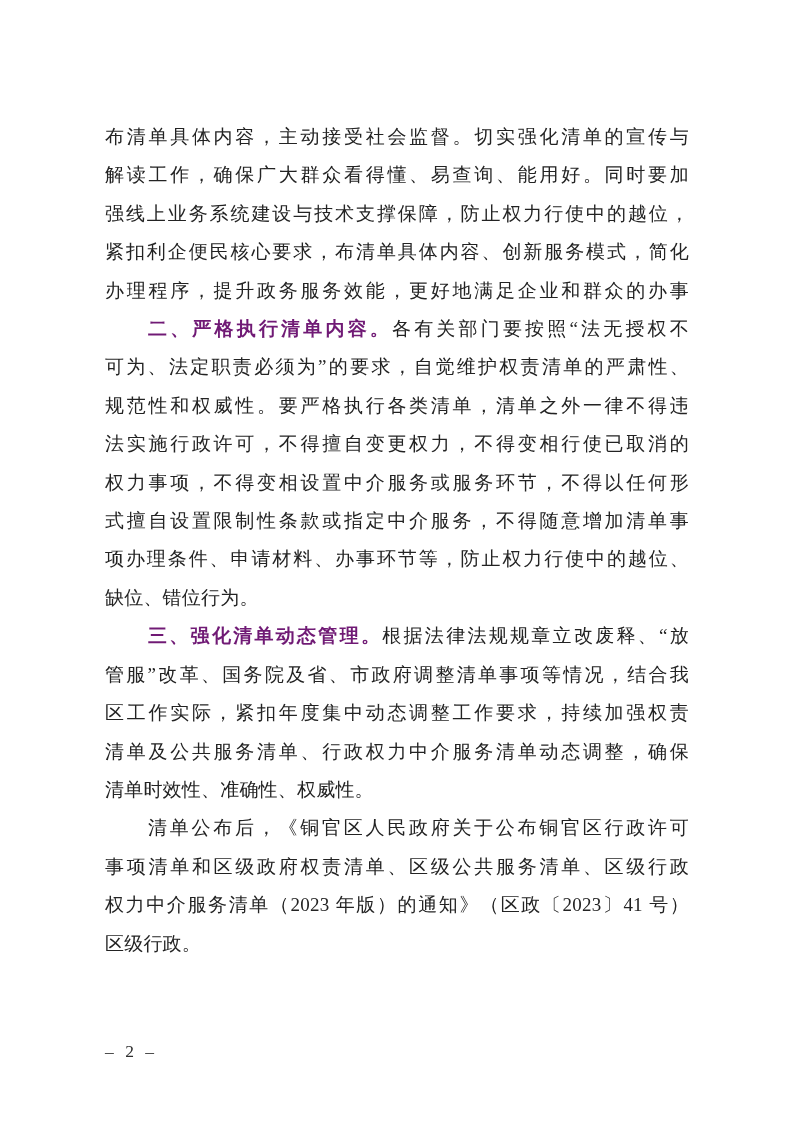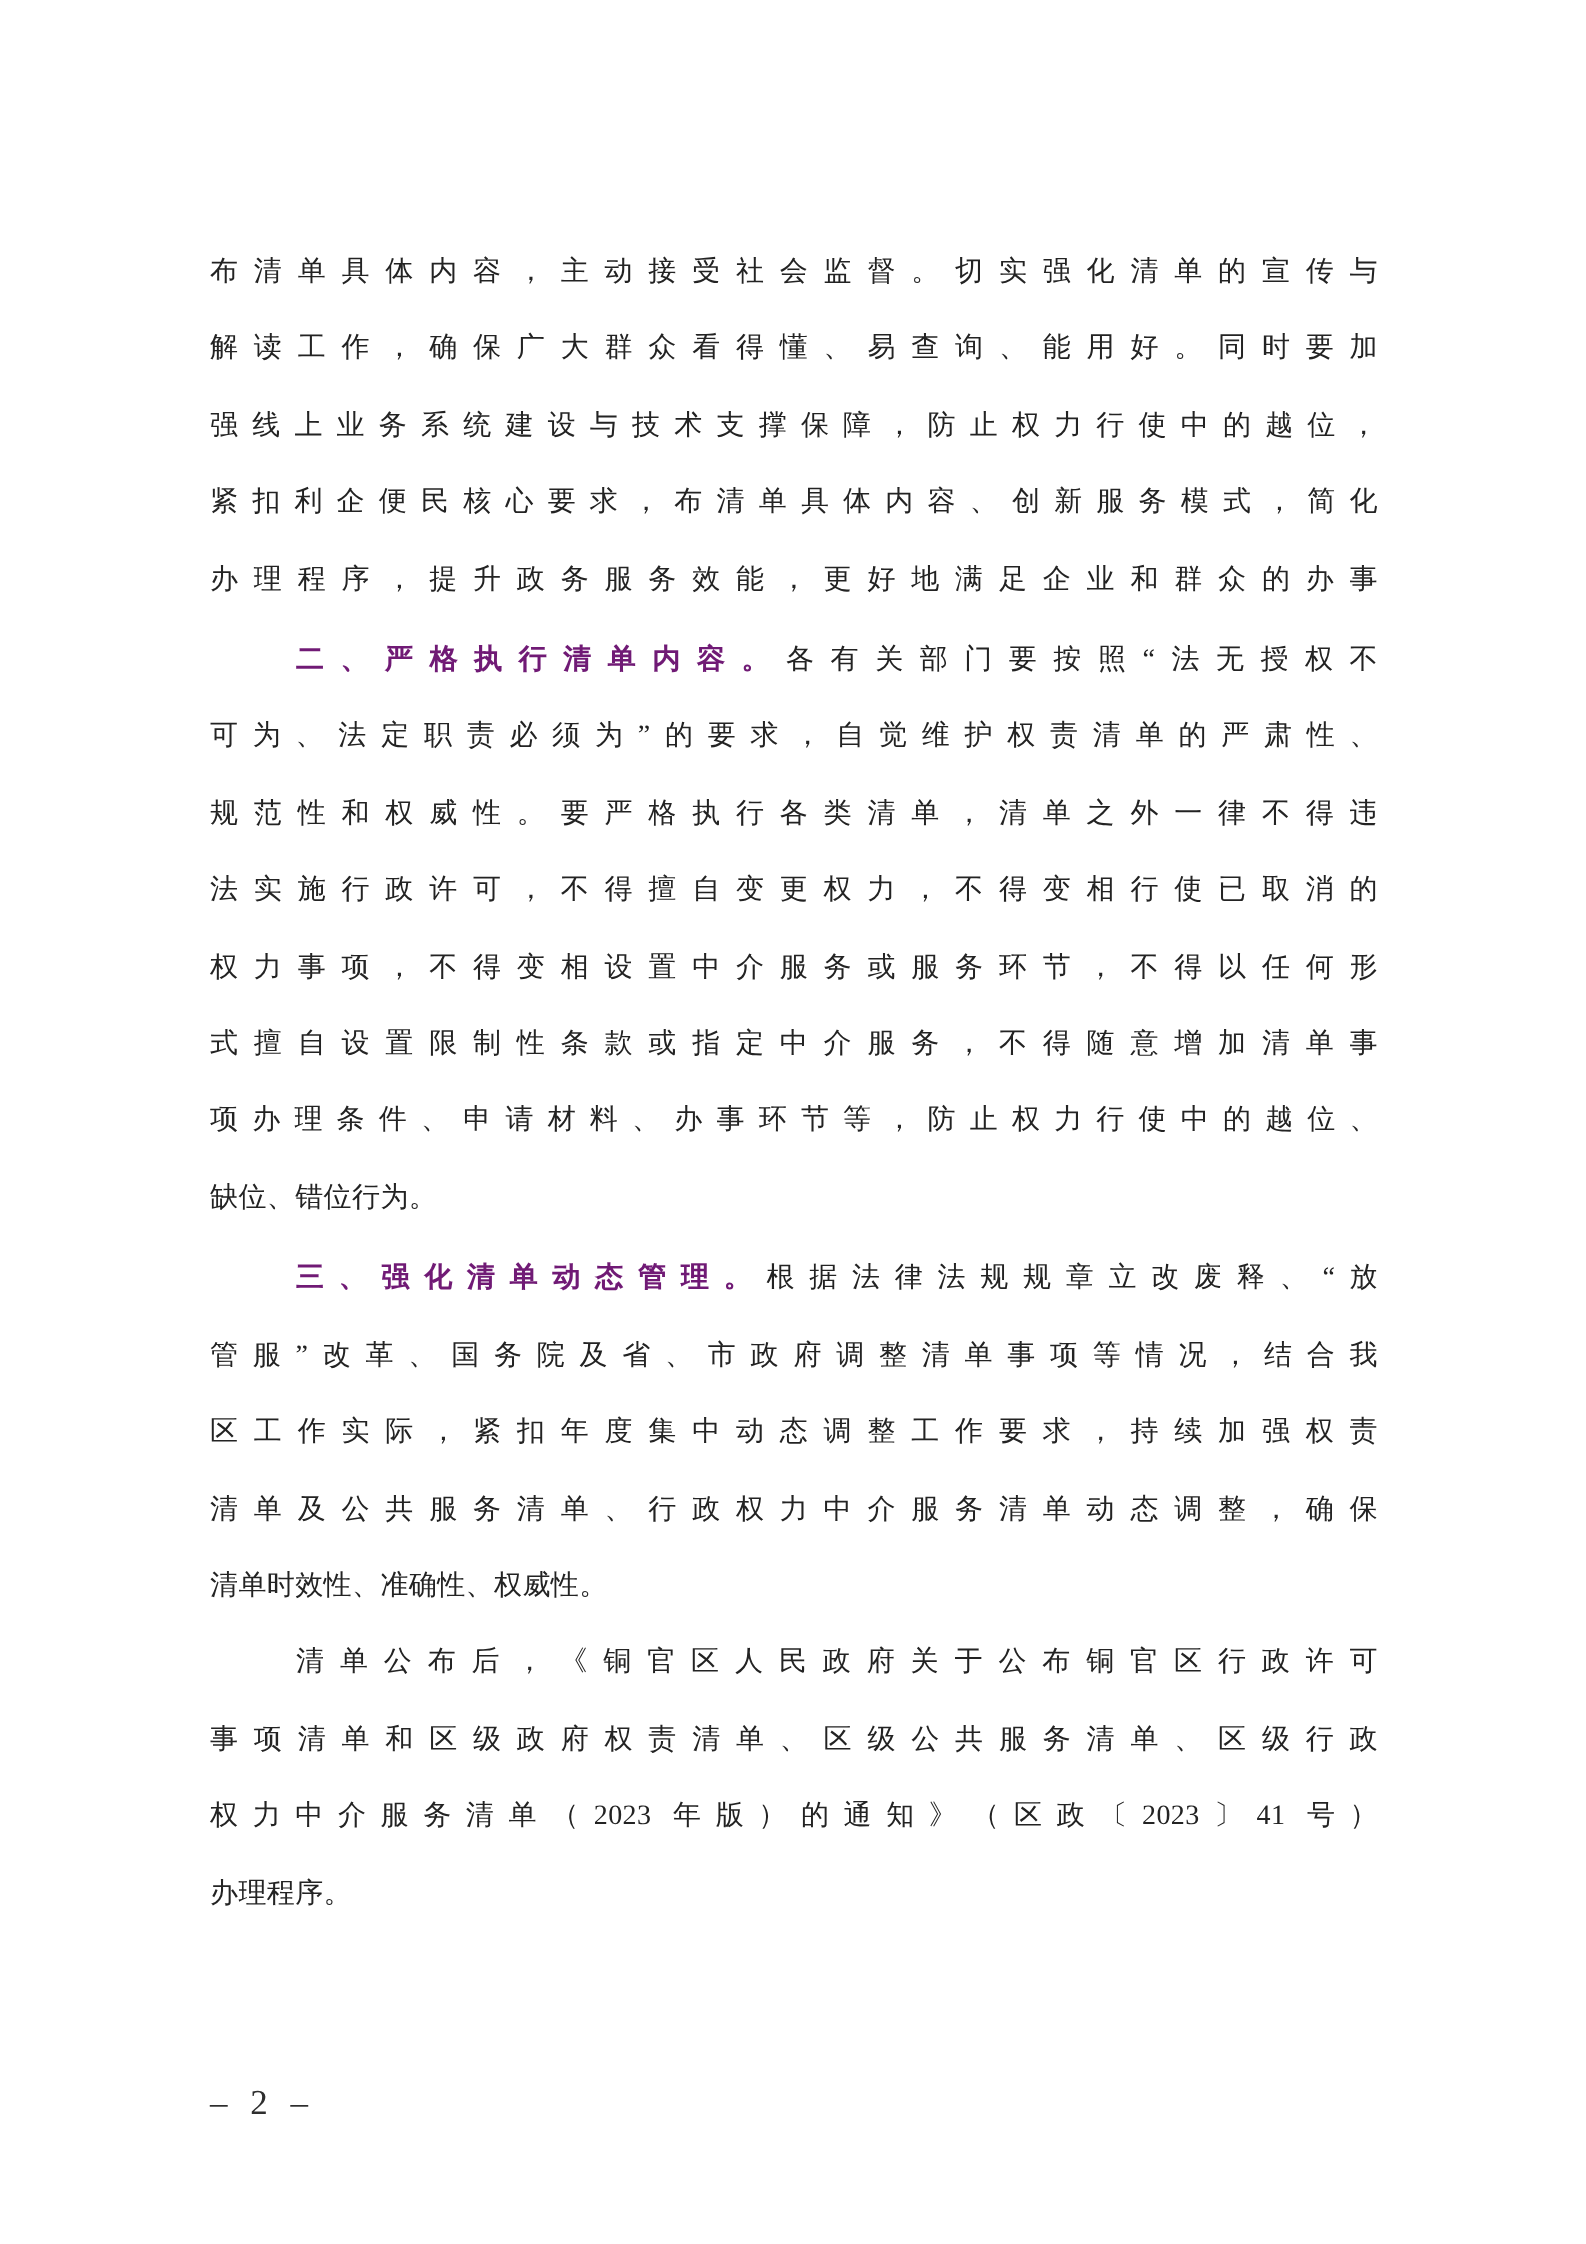--- a/index.html
+++ b/index.html
@@ -16,21 +16,21 @@
     font-family: "Liberation Serif", "DejaVu Serif", serif;
     color: #232323;
   }
   .text-block {
     position: absolute;
     left: 105px;
     top: 118px;
     width: 584px;
   }
   .line {
-    font-size: 14px;
+    font-size: 19px;
     line-height: 38.4px;
     white-space: nowrap;
     text-align: justify;
     text-align-last: justify;
     text-justify: inter-character;
     letter-spacing: 0.2px;
   }
   .line.para-end {
     text-align-last: left;
   }
@@ -71,16 +71,16 @@
       <div class="line">项办理条件、申请材料、办事环节等，防止权力行使中的越位、</div>
       <div class="line para-end">缺位、错位行为。</div>
       <div class="line indent"><span class="lead">三、强化清单动态管理。</span><span>根据法律法规规章立改废释、“放</span></div>
       <div class="line">管服”改革、国务院及省、市政府调整清单事项等情况，结合我</div>
       <div class="line">区工作实际，紧扣年度集中动态调整工作要求，持续加强权责</div>
       <div class="line">清单及公共服务清单、行政权力中介服务清单动态调整，确保</div>
       <div class="line para-end">清单时效性、准确性、权威性。</div>
       <div class="line indent">清单公布后，《铜官区人民政府关于公布铜官区行政许可</div>
       <div class="line">事项清单和区级政府权责清单、区级公共服务清单、区级行政</div>
       <div class="line">权力中介服务清单（2023 年版）的通知》（区政〔2023〕41 号）</div>
-      <div class="line para-end">办理程序。</div>
+      <div class="line para-end">区级行政。</div>
     </div>
   <div class="page-number">– 2 –</div>
 </div>
 
 </body></html>

